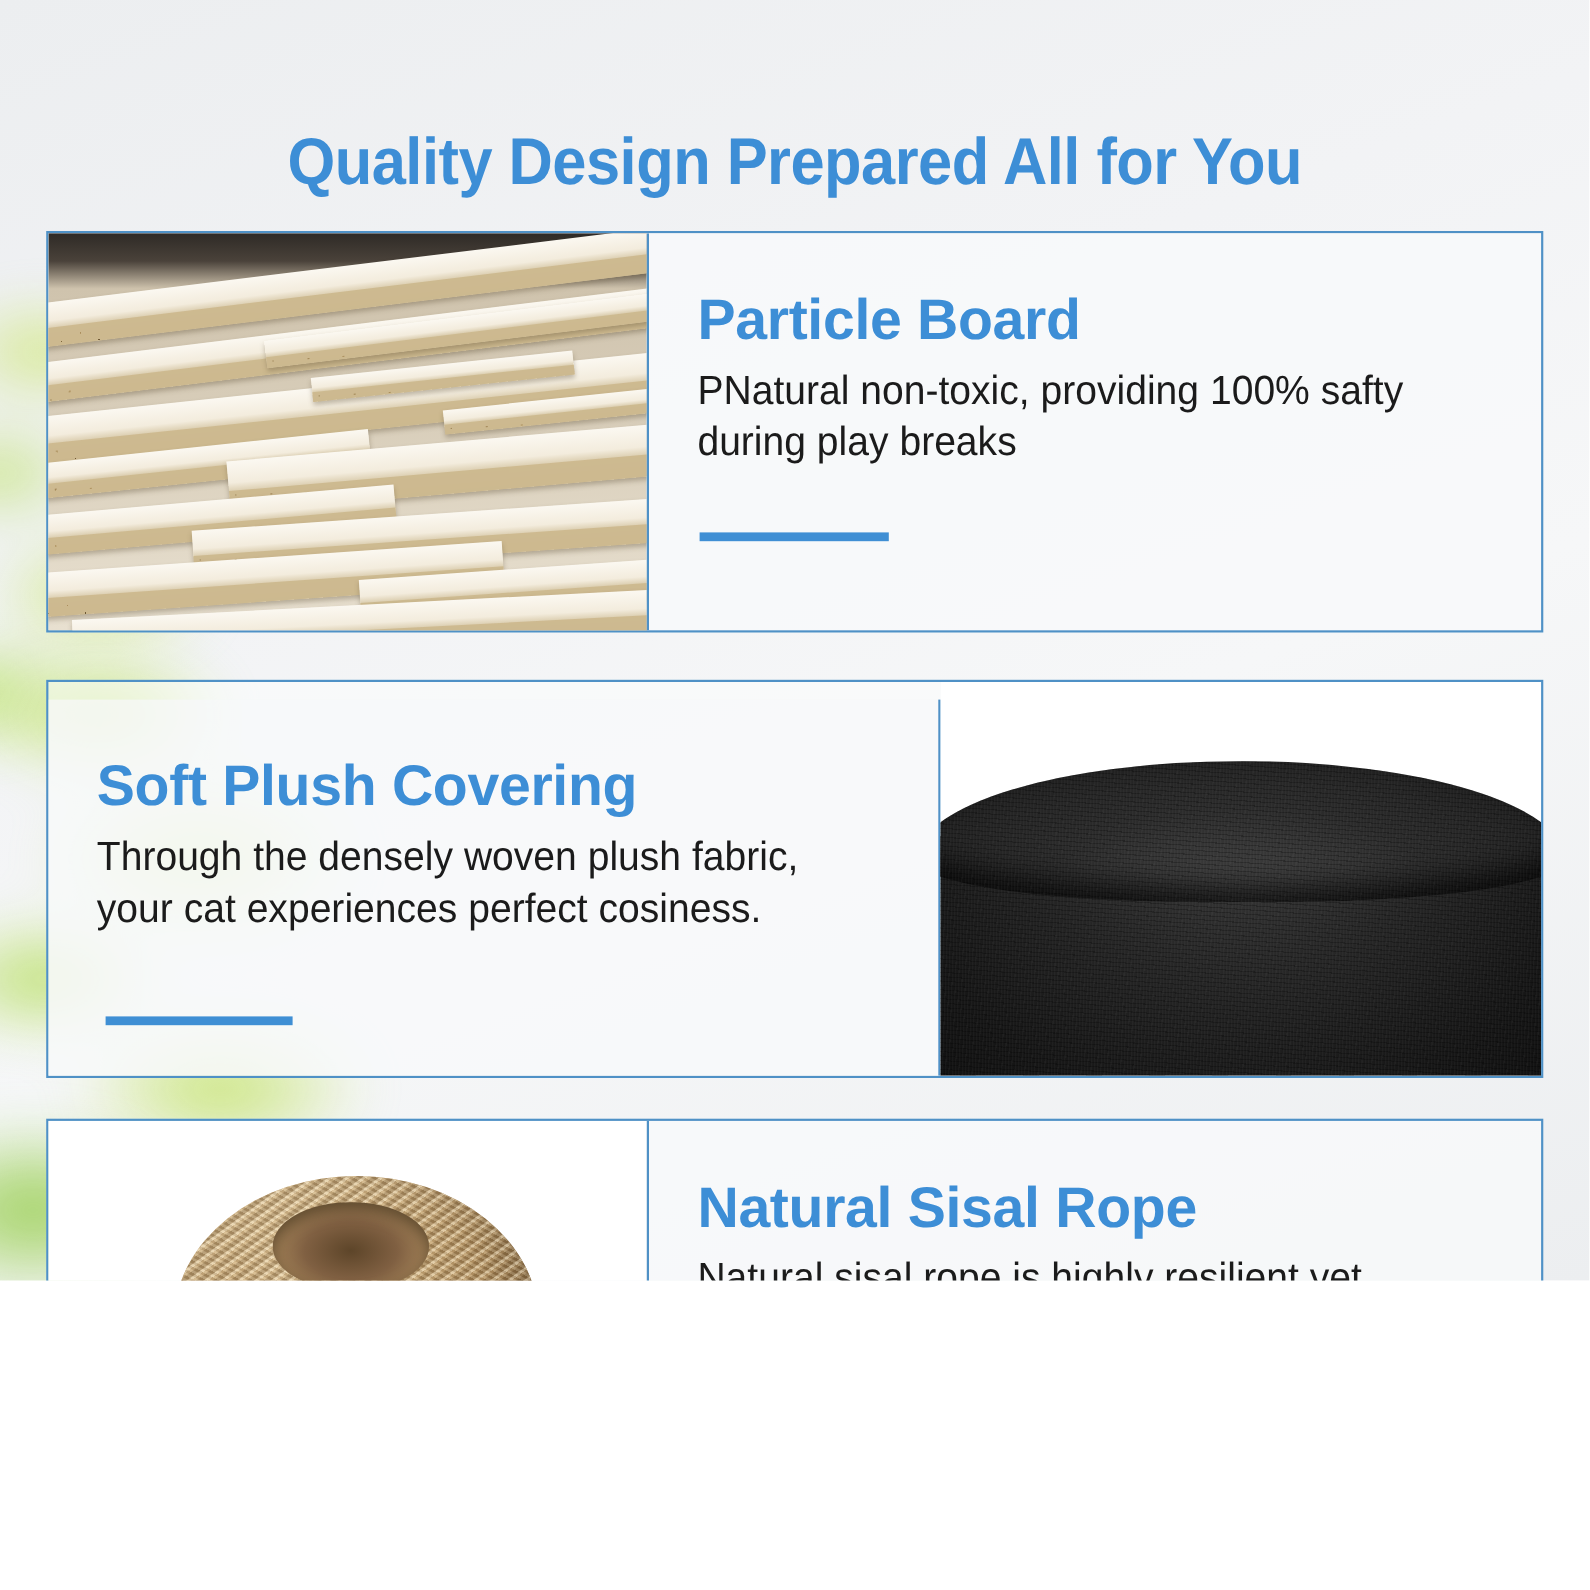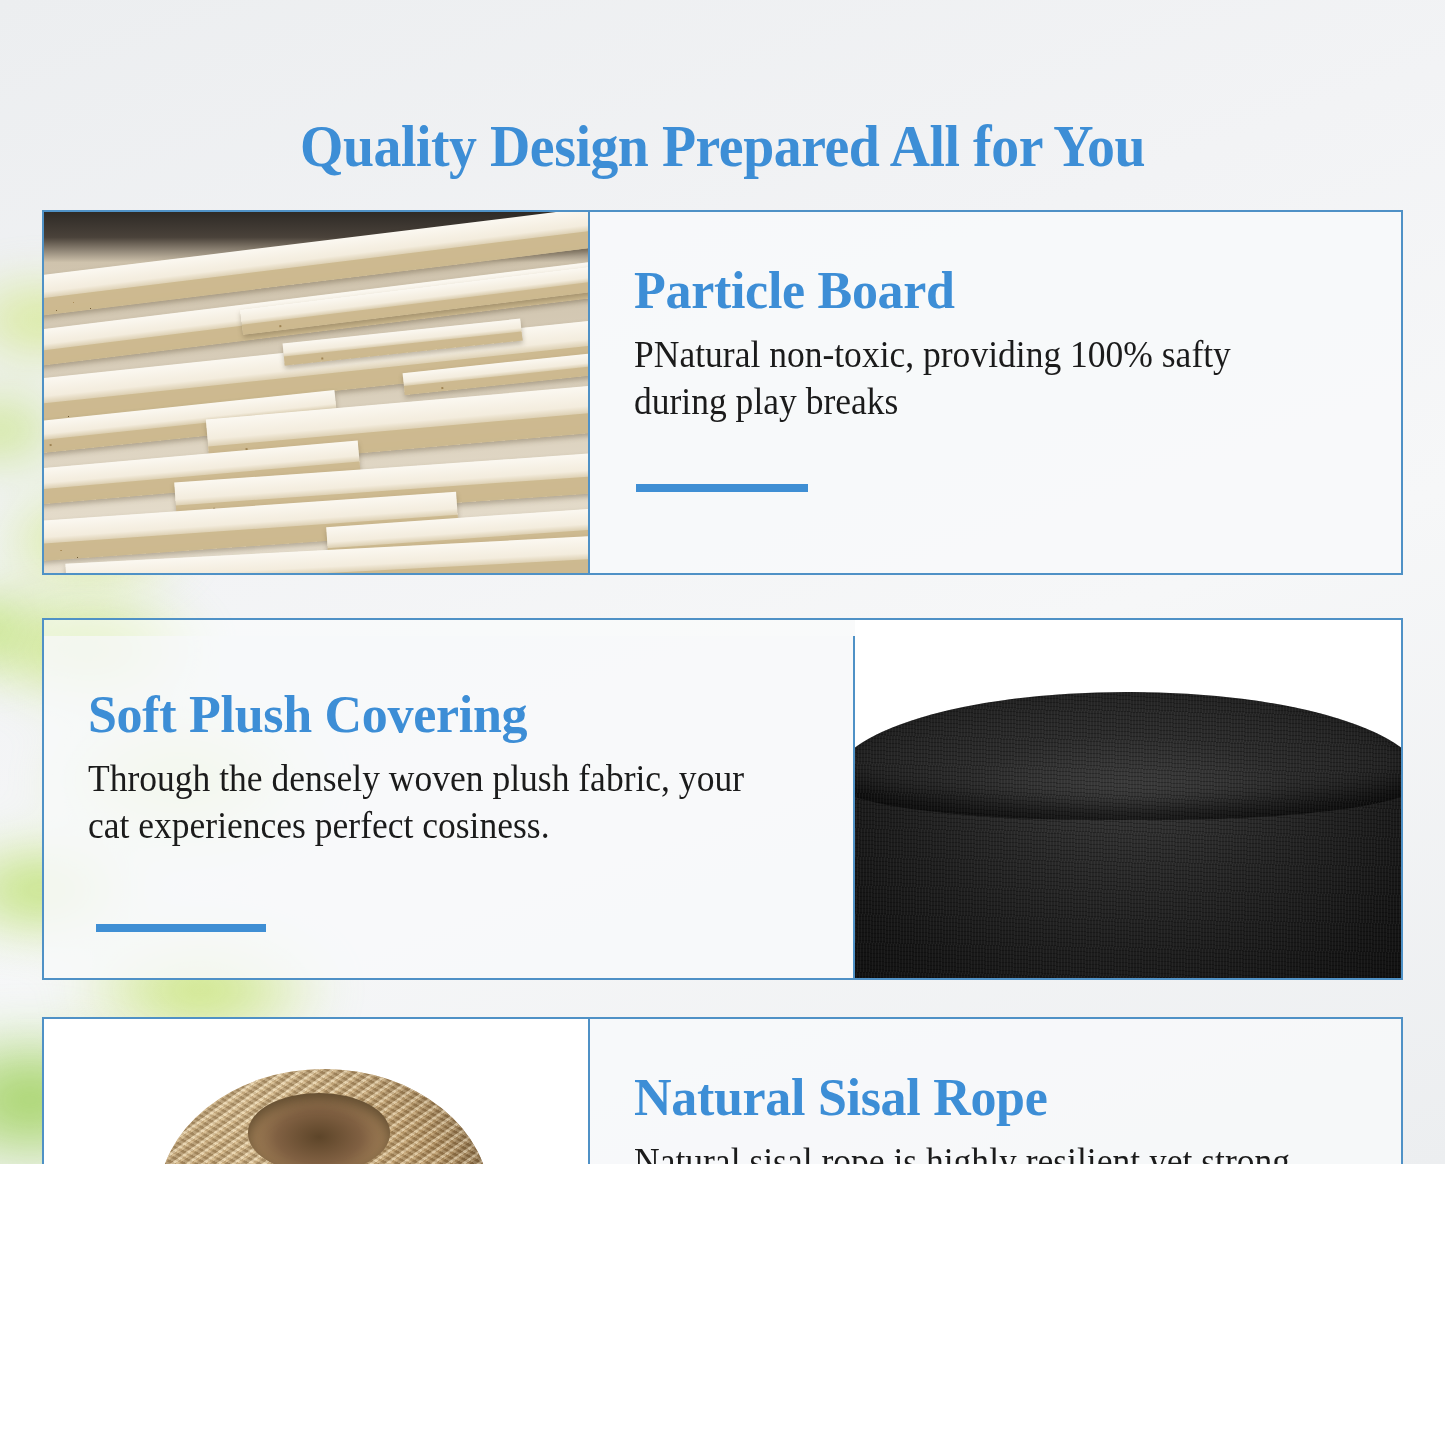--- a/index.html
+++ b/index.html
@@ -13,21 +13,20 @@
     overflow: hidden;
   }
 
   .page {
     position: relative;
     width: 1445px;
     height: 1164px;
     background:
       linear-gradient(160deg, #eceef0 0%, #f2f3f5 35%, #f6f7f8 60%, #eceef0 100%);
     overflow: hidden;
-    font-family: Liberation Serif, serif;
   }
 
   
   .foliage {
     position: absolute;
     pointer-events: none;
     filter: blur(26px);
     opacity: 0.92;
   }
   .fol-a {

